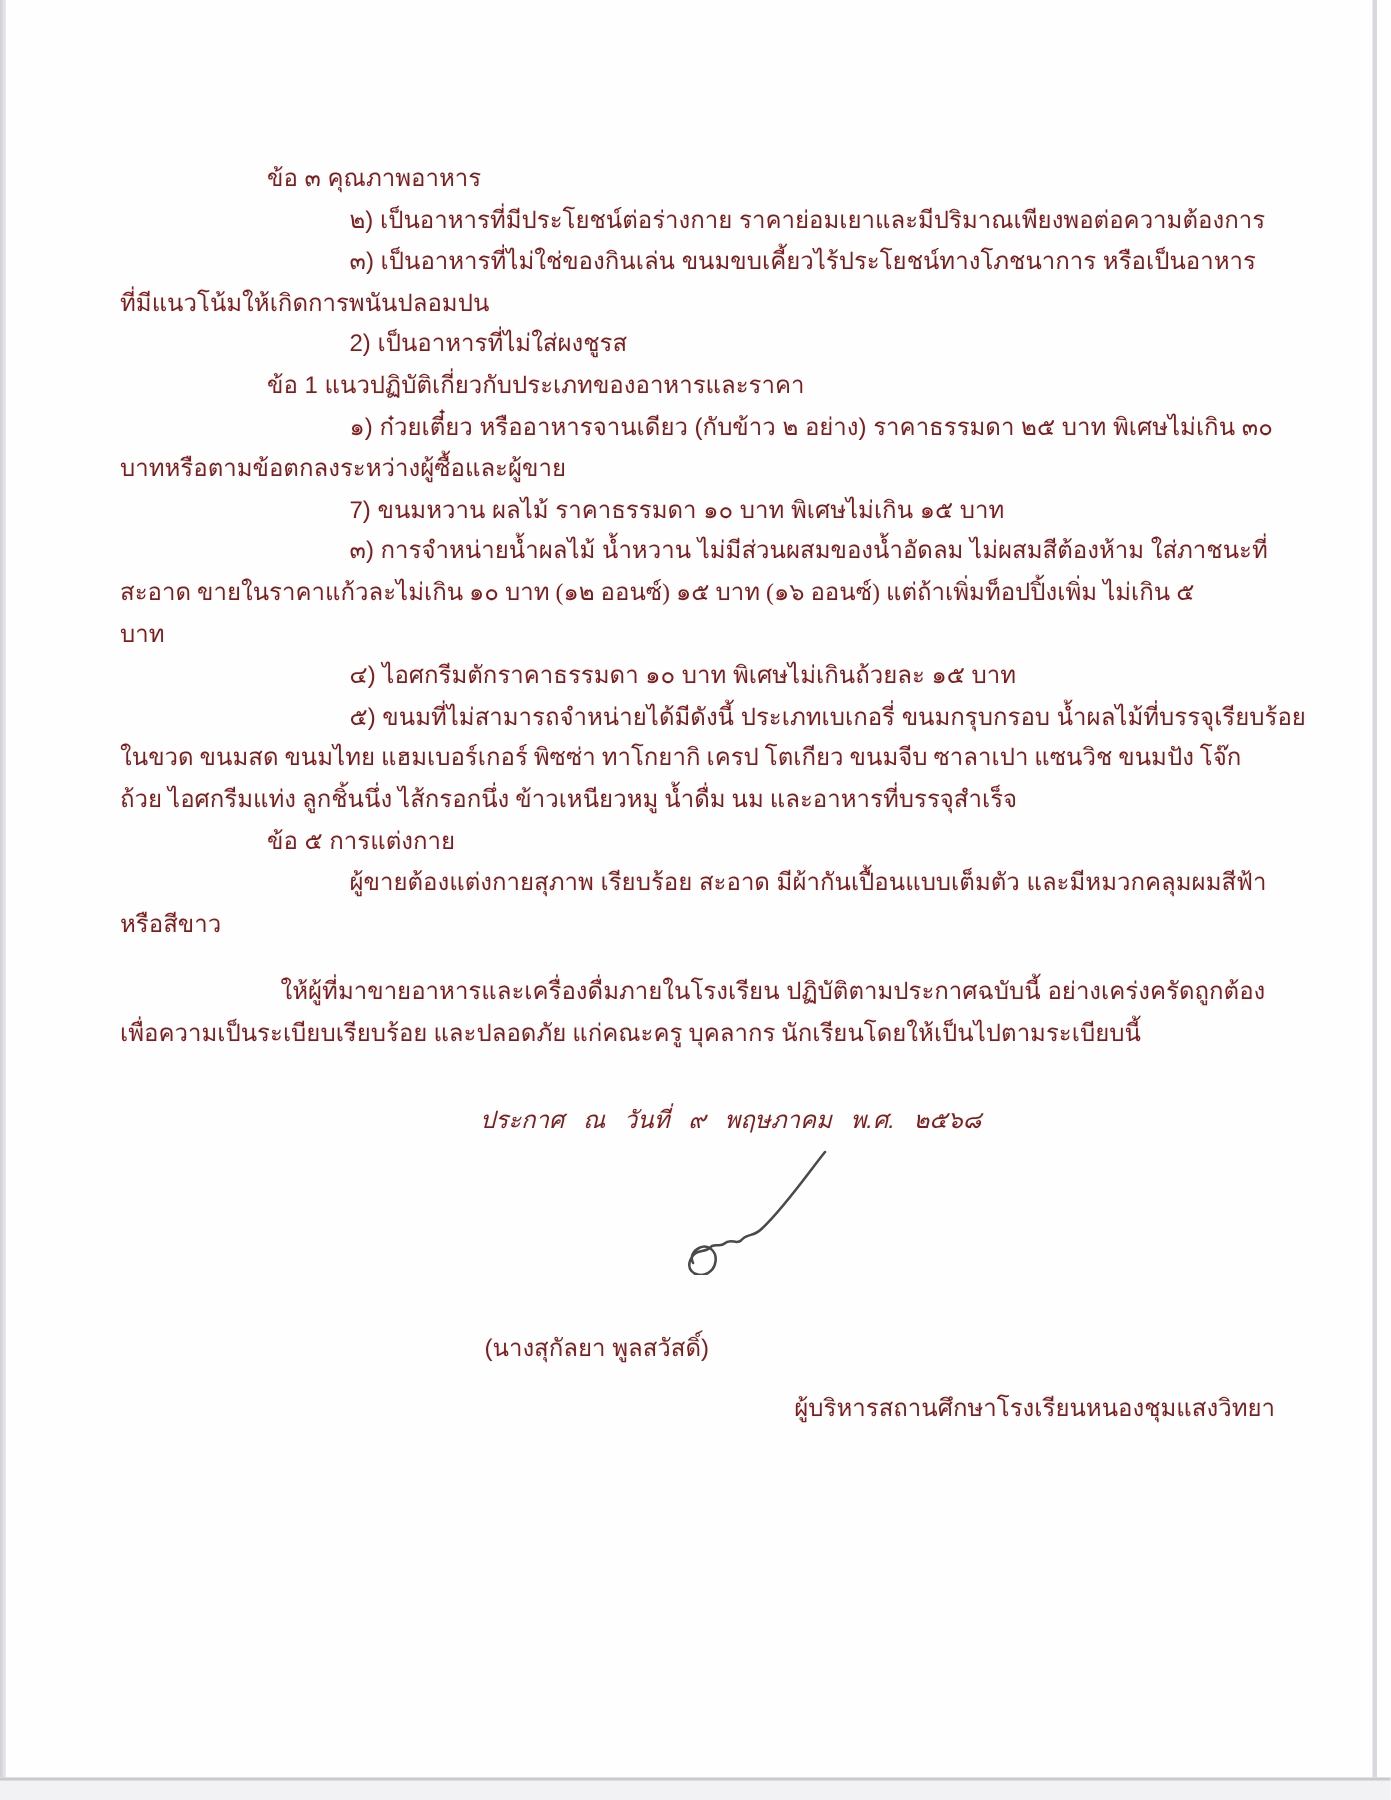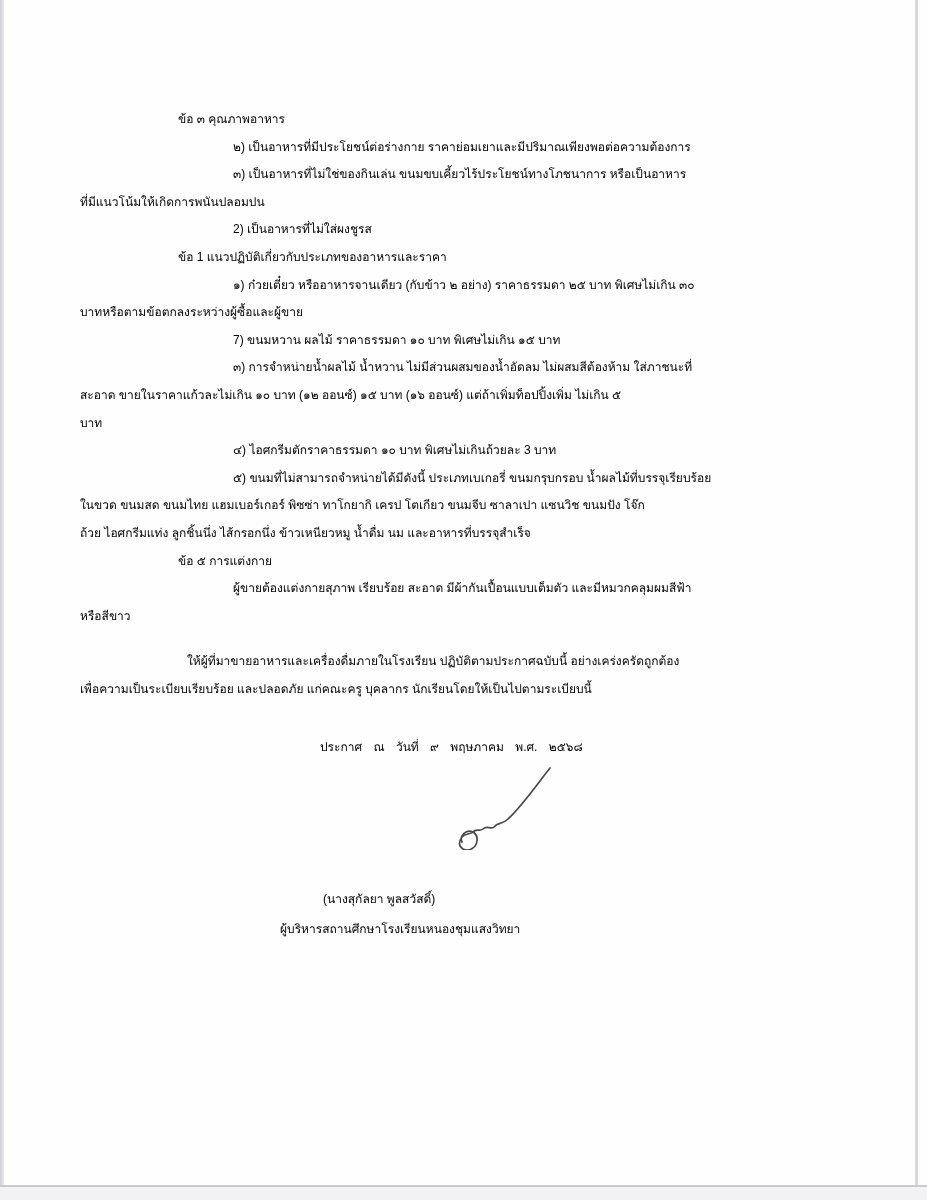--- a/index.html
+++ b/index.html
@@ -25,67 +25,68 @@
     background:#d8d8de;
   }
   .bottom-strip{
     position:absolute;left:0;top:1185px;width:927px;height:15px;
     background:#f2f2f4;
     border-top:2px solid #c9c9ce;
     box-sizing:border-box;
   }
   .doc{
     position:absolute;left:80px;top:106px;width:770px;
-    font-size:12px;
+    font-size:16px;
     line-height:27.6px;
-    color:#000000;
+    color:#7f1d1d;
   }
   .ln{white-space:nowrap;height:27.6px;}
   .ind-sec{text-indent:98px;}
   .ind-item{text-indent:153px;}
   .ind-para{text-indent:107px;}
-  .ind-none{text-indent:0;}
+  .ind-none{text-indent:0;font-family:Liberation Serif, serif;}
   .closing{margin-top:18px;}
   .promulgation{
     margin-top:31px;
     text-indent:240px;
     word-spacing:8px;
     white-space:nowrap;
     height:27.6px;
+    font-style:italic;
   }
   .signature-wrap{
     height:88px;
     position:relative;
   }
   .signature-wrap svg{
     position:absolute;left:357px;top:2px;
   }
   .signer-name{white-space:nowrap;text-indent:243px;height:28px;margin-top:36px;}
-  .signer-title{white-space:nowrap;text-indent:200px;height:28px;margin-top:2px;}
+  .signer-title{white-space:nowrap;text-indent:200px;height:28px;margin-top:12px;text-align:right;}
 </style>
 </head>
 <body>
 
 <div class="page">
   <div class="doc">
 
     <div class="ln ind-sec">ข้อ ๓ คุณภาพอาหาร</div>
     <div class="ln ind-item">๒) เป็นอาหารที่มีประโยชน์ต่อร่างกาย ราคาย่อมเยาและมีปริมาณเพียงพอต่อความต้องการ</div>
     <div class="ln ind-item">๓) เป็นอาหารที่ไม่ใช่ของกินเล่น ขนมขบเคี้ยวไร้ประโยชน์ทางโภชนาการ หรือเป็นอาหาร</div>
     <div class="ln ind-none">ที่มีแนวโน้มให้เกิดการพนันปลอมปน</div>
     <div class="ln ind-item">2) เป็นอาหารที่ไม่ใส่ผงชูรส</div>
 
     <div class="ln ind-sec">ข้อ 1 แนวปฏิบัติเกี่ยวกับประเภทของอาหารและราคา</div>
     <div class="ln ind-item">๑) ก๋วยเตี๋ยว หรืออาหารจานเดียว (กับข้าว ๒ อย่าง) ราคาธรรมดา ๒๕ บาท พิเศษไม่เกิน ๓๐</div>
     <div class="ln ind-none">บาทหรือตามข้อตกลงระหว่างผู้ซื้อและผู้ขาย</div>
     <div class="ln ind-item">7) ขนมหวาน ผลไม้ ราคาธรรมดา ๑๐ บาท พิเศษไม่เกิน ๑๕ บาท</div>
     <div class="ln ind-item">๓) การจำหน่ายน้ำผลไม้ น้ำหวาน ไม่มีส่วนผสมของน้ำอัดลม ไม่ผสมสีต้องห้าม ใส่ภาชนะที่</div>
     <div class="ln ind-none">สะอาด ขายในราคาแก้วละไม่เกิน ๑๐ บาท  (๑๒ ออนซ์) ๑๕ บาท  (๑๖ ออนซ์) แต่ถ้าเพิ่มท็อปปิ้งเพิ่ม ไม่เกิน ๕</div>
     <div class="ln ind-none">บาท</div>
-    <div class="ln ind-item">๔) ไอศกรีมตักราคาธรรมดา ๑๐ บาท พิเศษไม่เกินถ้วยละ 3 บาท</div>
+    <div class="ln ind-item">๔) ไอศกรีมตักราคาธรรมดา ๑๐ บาท พิเศษไม่เกินถ้วยละ ๑๕ บาท</div>
     <div class="ln ind-item">๕) ขนมที่ไม่สามารถจำหน่ายได้มีดังนี้ ประเภทเบเกอรี่ ขนมกรุบกรอบ น้ำผลไม้ที่บรรจุเรียบร้อย</div>
     <div class="ln ind-none">ในขวด   ขนมสด ขนมไทย แฮมเบอร์เกอร์ พิซซ่า ทาโกยากิ เครป โตเกียว ขนมจีบ ซาลาเปา แซนวิช ขนมปัง โจ๊ก</div>
     <div class="ln ind-none">ถ้วย ไอศกรีมแท่ง ลูกชิ้นนึ่ง ไส้กรอกนึ่ง ข้าวเหนียวหมู น้ำดื่ม นม  และอาหารที่บรรจุสำเร็จ</div>
 
     <div class="ln ind-sec">ข้อ ๕ การแต่งกาย</div>
     <div class="ln ind-item">ผู้ขายต้องแต่งกายสุภาพ เรียบร้อย สะอาด มีผ้ากันเปื้อนแบบเต็มตัว และมีหมวกคลุมผมสีฟ้า</div>
     <div class="ln ind-none">หรือสีขาว</div>
 
     <div class="ln ind-para closing">ให้ผู้ที่มาขายอาหารและเครื่องดื่มภายในโรงเรียน ปฏิบัติตามประกาศฉบับนี้ อย่างเคร่งครัดถูกต้อง</div>
     <div class="ln ind-none">เพื่อความเป็นระเบียบเรียบร้อย และปลอดภัย แก่คณะครู บุคลากร นักเรียนโดยให้เป็นไปตามระเบียบนี้</div>

